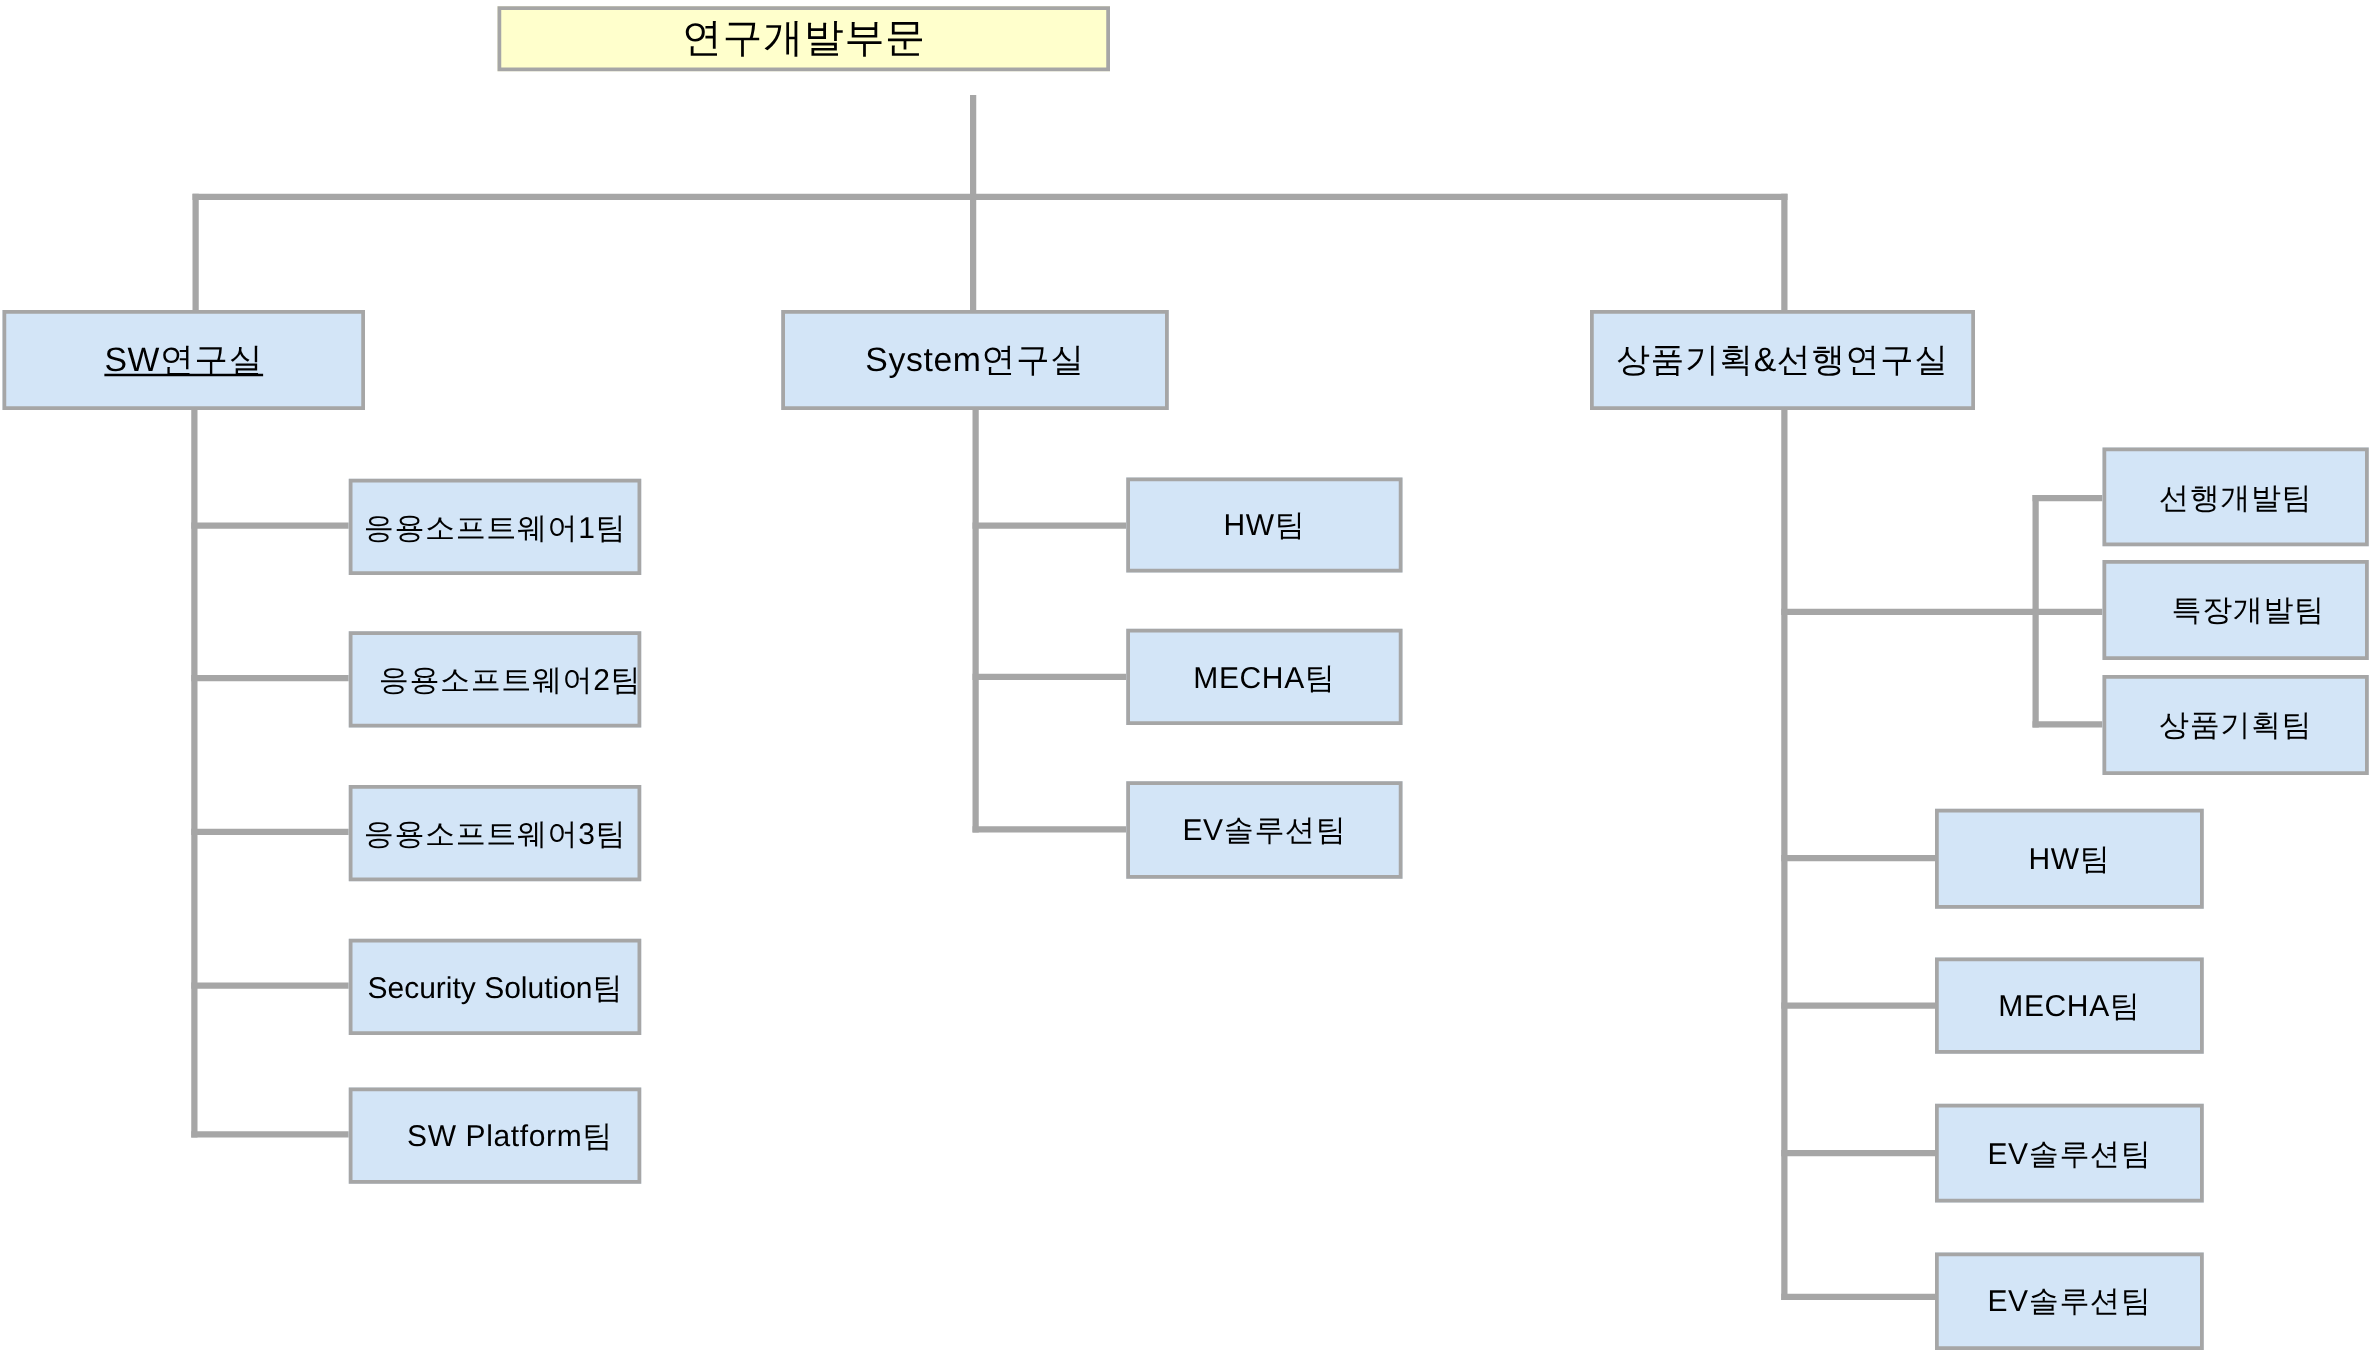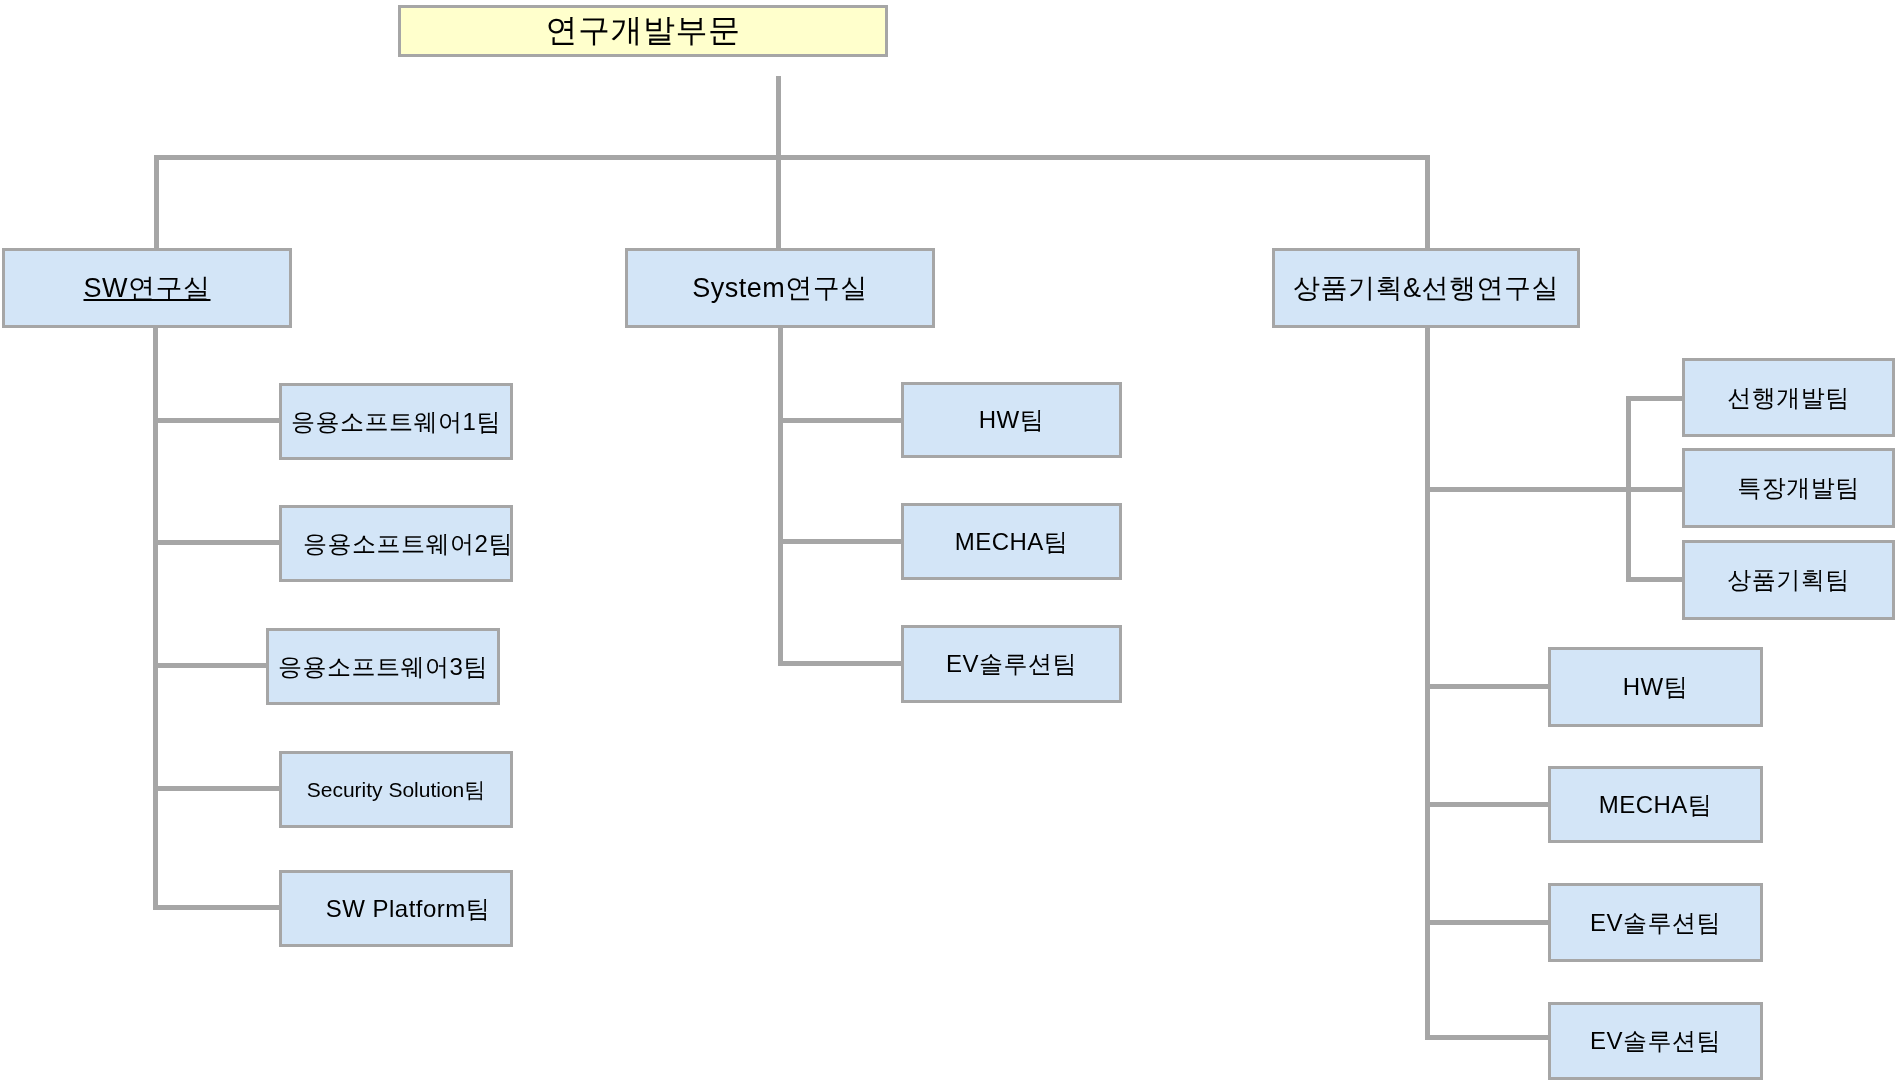--- a/index.html
+++ b/index.html
@@ -35,21 +35,21 @@
     white-space: nowrap;
   }
   .node.root {
     background: var(--root-fill);
     font-size: 32px;
   }
   .node.branch {
     font-size: 27px;
   }
   .node.tight {
-    font-size: 21px;
+    font-size: 24px;
     letter-spacing: 0px;
   }
   .line {
     position: absolute;
     background: var(--connector);
   }
 </style>
 </head>
 <body>
 
@@ -91,21 +91,21 @@
   <div class="node root" style="left:398px; top:5px; width:490px; height:52px;">연구개발부문</div>
 
   <div class="node branch" style="left:2px; top:248px; width:290px; height:80px;text-decoration:underline;">SW연구실</div>
 
   <div class="node branch" style="left:625px; top:248px; width:310px; height:80px;">System연구실</div>
 
   <div class="node branch" style="left:1272px; top:248px; width:308px; height:80px;">상품기획&amp;선행연구실</div>
 
   <div class="node" style="left:279px; top:383px; width:234px; height:77px;">응용소프트웨어1팀</div>
   <div class="node" style="left:279px; top:505px; width:234px; height:77px;padding-left:24px;">응용소프트웨어2팀</div>
-  <div class="node" style="left:266px; top:628px; width:234px; height:77px;">응용소프트웨어3팀</div>
+  <div class="node" style="left:279px; top:628px; width:234px; height:77px;">응용소프트웨어3팀</div>
   <div class="node tight" style="left:279px; top:751px; width:234px; height:77px;">Security Solution팀</div>
   <div class="node" style="left:279px; top:870px; width:234px; height:77px;padding-left:24px;">SW Platform팀</div>
 
   <div class="node" style="left:901px; top:382px; width:221px; height:76px;">HW팀</div>
   <div class="node" style="left:901px; top:503px; width:221px; height:77px;">MECHA팀</div>
   <div class="node" style="left:901px; top:625px; width:221px; height:78px;">EV솔루션팀</div>
 
   <div class="node" style="left:1682px; top:358px; width:213px; height:79px;">선행개발팀</div>
   <div class="node" style="left:1682px; top:448px; width:213px; height:80px;padding-left:20px;">특장개발팀</div>
   <div class="node" style="left:1682px; top:540px; width:213px; height:80px;">상품기획팀</div>

